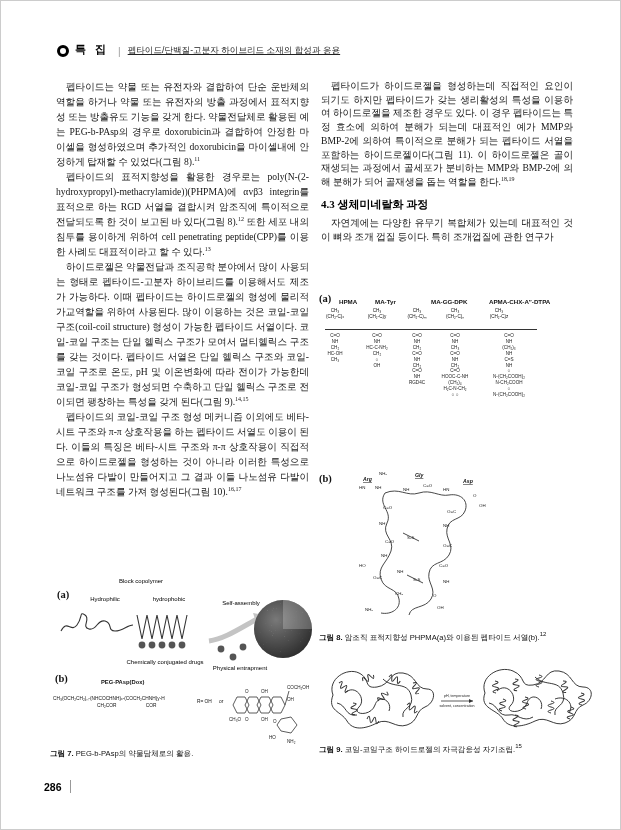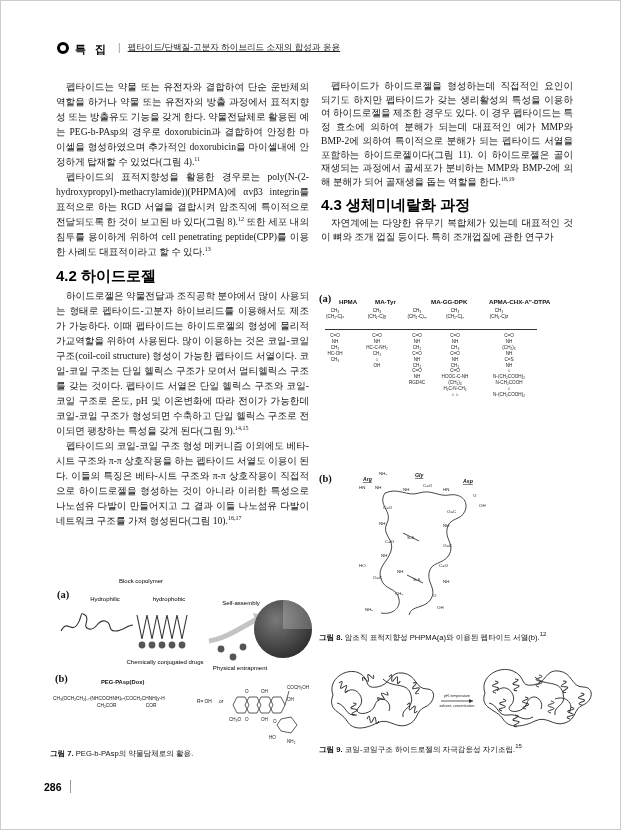--- a/index.html
+++ b/index.html
@@ -1,30 +1,30 @@
 <!DOCTYPE html>
 <html><head>
 <meta charset="utf-8">
 <style>
   html,body{margin:0;padding:0;background:#f2f2f2;}
   .page{position:relative;width:619px;height:828px;background:#ffffff;border:1px solid #cccccc;
         font-family:"Liberation Sans",sans-serif;color:#111;overflow:hidden;}
 
   
-  .hdr{position:absolute;left:56px;top:41px;display:flex;align-items:flex-start;}
+  .hdr{position:absolute;left:56px;top:41px;display:flex;align-items:flex-end;}
   .ring{width:6px;height:6px;border:3px solid #000;border-radius:50%;display:inline-block;margin-right:6px;}
   .badge{font-weight:bold;font-size:11px;letter-spacing:3px;color:#000;}
   .hdr-div{color:#999;font-size:10px;margin:0 7px 0 9px;}
   .hdr-title{font-size:8.6px;color:#222;text-decoration:underline;}
 
   
   .col{position:absolute;font-family:"Liberation Serif","DejaVu Serif",serif;font-size:9.6px;
        text-align:justify;color:#141414;}
   .col p{margin:0;text-indent:10px;}
-  .col h3{font-family:Liberation Sans, sans-serif;font-size:15px;margin:9px 0 5px 0;color:#000;}
+  .col h3{font-family:Liberation Serif, serif;font-size:11px;margin:9px 0 5px 0;color:#000;}
   .col-left{left:55px;top:78px;width:253px;line-height:15px;height:486px;overflow:hidden;}
   .col-right{left:320px;top:78px;width:252px;line-height:13.7px;height:212px;}
   sup{font-size:6px;line-height:0;}
 
   
   .fig{position:absolute;margin:0;}
   .figcap{position:absolute;font-family:"Liberation Sans",sans-serif;font-size:7.6px;color:#111;white-space:nowrap;}
   .figcap .cb{font-weight:bold;}
   .plabel{position:absolute;font-weight:bold;font-size:10.5px;font-family:"Liberation Serif",serif;}
 
@@ -61,23 +61,22 @@
 <div class="page">
 
   <header class="hdr">
     <span class="ring"></span>
     <span class="badge">특 집</span>
     <span class="hdr-div">|</span>
     <span class="hdr-title">펩타이드/단백질-고분자 하이브리드 소재의 합성과 응용</span>
   </header>
 
   <section class="col col-left">
-    <p><span>펩타이드는 약물 또는 유전자와 결합하여 단순 운반체의 역할을 하거나 약물 또는 유전자의 방출 과정에서 표적지향성 또는 방출유도 기능을 갖게 한다. 약물전달체로 활용된 예는 PEG-b-PAsp의 경우로 doxorubicin과 결합하여 안정한 마이셀을 형성하였으며 추가적인 doxorubicin을 마이셀내에 안정하게 탑재할 수 있었다(그림 4).</span><sup>11</sup></p>
+    <p><span>펩타이드는 약물 또는 유전자와 결합하여 단순 운반체의 역할을 하거나 약물 또는 유전자의 방출 과정에서 표적지향성 또는 방출유도 기능을 갖게 한다. 약물전달체로 활용된 예는 PEG-b-PAsp의 경우로 doxorubicin과 결합하여 안정한 마이셀을 형성하였으며 추가적인 doxorubicin을 마이셀내에 안정하게 탑재할 수 있었다(그림 8).</span><sup>11</sup></p>
     <p><span>펩타이드의 표적지향성을 활용한 경우로는 poly(N-(2-hydroxypropyl)-methacrylamide))(PHPMA)에 αvβ3 integrin를 표적으로 하는 RGD 서열을 결합시켜 암조직에 특이적으로 전달되도록 한 것이 보고된 바 있다(그림 8).</span><sup>12</sup><span> 또한 세포 내의 침투를 용이하게 위하여 cell penetrating peptide(CPP)를 이용한 사례도 대표적이라고 할 수 있다.</span><sup>13</sup></p>
-    <h3>4.2 하이드로젤</h3>
     <p><span>하이드로젤은 약물전달과 조직공학 분야에서 많이 사용되는 형태로 펩타이드-고분자 하이브리드를 이용해서도 제조가 가능하다. 이때 펩타이드는 하이드로젤의 형성에 물리적 가교역할을 위하여 사용된다. 많이 이용하는 것은 코일-코일 구조(coil-coil structure) 형성이 가능한 펩타이드 서열이다. 코일-코일 구조는 단일 헬릭스 구조가 모여서 멀티헬릭스 구조를 갖는 것이다. 펩타이드 서열은 단일 헬릭스 구조와 코일-코일 구조로 온도, pH 및 이온변화에 따라 전이가 가능한데 코일-코일 구조가 형성되면 수축하고 단일 헬릭스 구조로 전이되면 팽창하는 특성을 갖게 된다(그림 9).</span><sup>14,15</sup></p>
     <p><span>펩타이드의 코일-코일 구조 형성 메커니즘 이외에도 베타-시트 구조와 π-π 상호작용을 하는 펩타이드 서열도 이용이 된다. 이들의 특징은 베타-시트 구조와 π-π 상호작용이 직접적으로 하이드로젤을 형성하는 것이 아니라 이러한 특성으로 나노섬유 다발이 만들어지고 그 결과 이들 나노섬유 다발이 네트워크 구조를 가져 형성된다(그림 10).</span><sup>16,17</sup></p>
   </section>
 
   <section class="col col-right">
     <p><span>펩타이드가 하이드로젤을 형성하는데 직접적인 요인이 되기도 하지만 펩타이드가 갖는 생리활성의 특성을 이용하여 하이드로젤을 제조한 경우도 있다. 이 경우 펩타이드는 특정 효소에 의하여 분해가 되는데 대표적인 예가 MMP와 BMP-2에 의하여 특이적으로 분해가 되는 펩타이드 서열을 포함하는 하이드로젤이다(그림 11). 이 하이드로젤은 골이 재생되는 과정에서 골세포가 분비하는 MMP와 BMP-2에 의해 분해가 되어 골재생을 돕는 역할을 한다.</span><sup>18,19</sup></p>
     <h3>4.3 생체미네랄화 과정</h3>
     <p><span>자연계에는 다양한 유무기 복합체가 있는데 대표적인 것이 뼈와 조개 껍질 등이다. 특히 조개껍질에 관한 연구가</span></p>
   </section>
 

